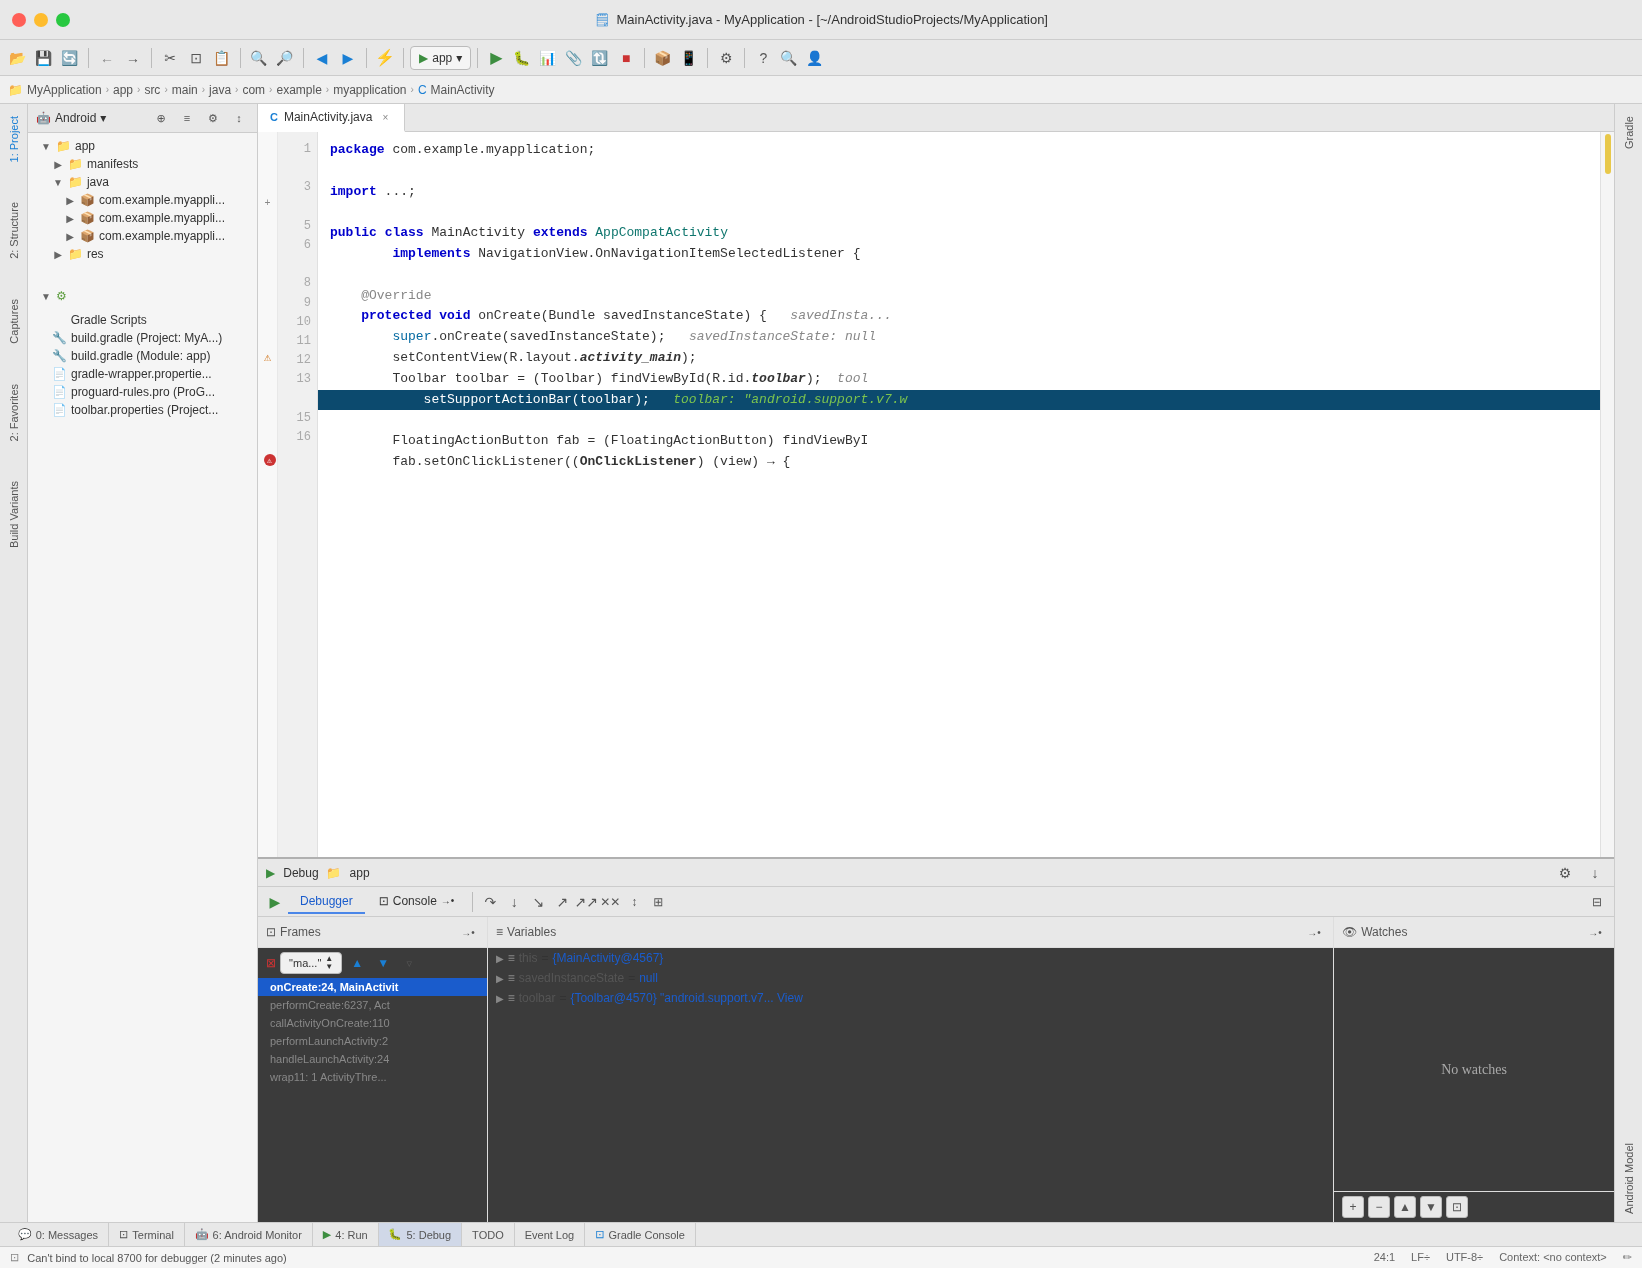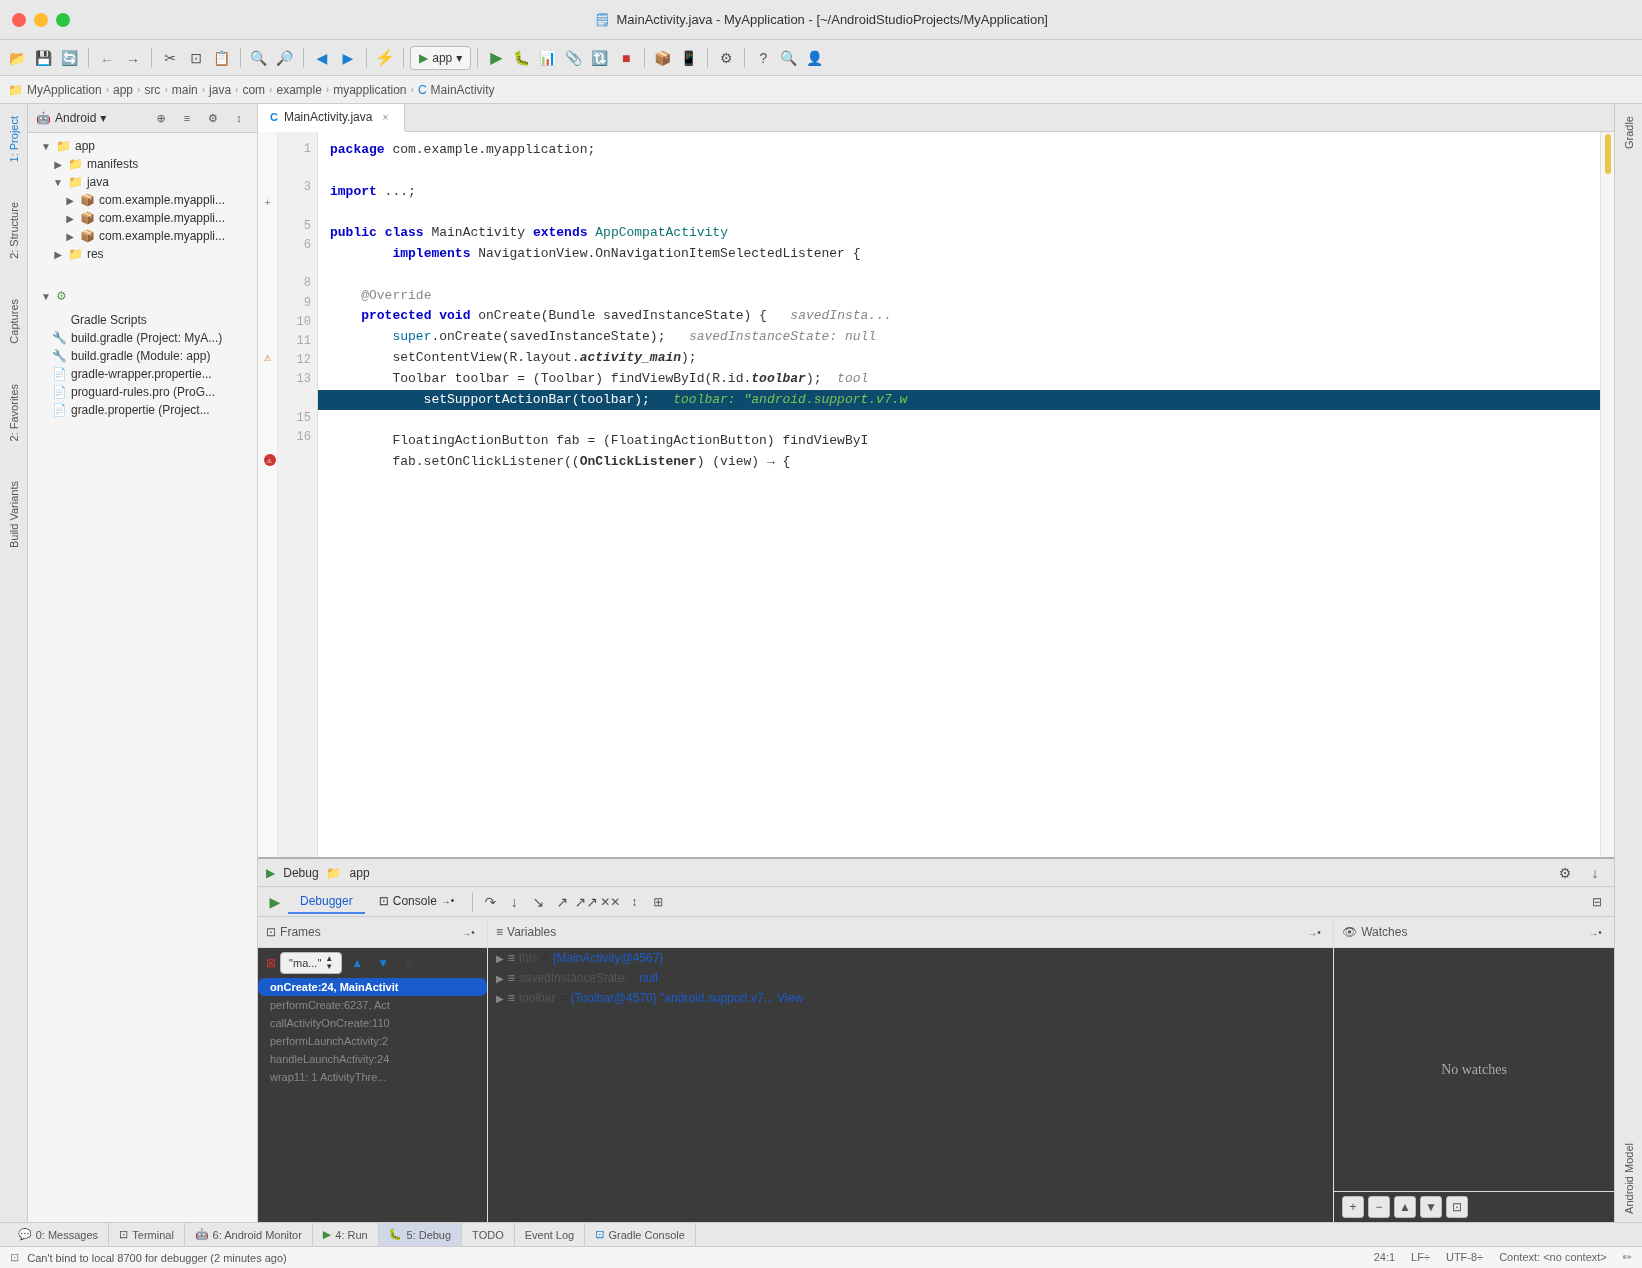--- a/index.html
+++ b/index.html
@@ -81,21 +81,21 @@
     .status-tab.active { background: #d0d8e8; }
 
     
     .bottom-info { height: 22px; background: #f5f5f5; border-top: 1px solid #ccc; display: flex; align-items: center; padding: 0 10px; font-size: 11px; color: #555; gap: 8px; }
     .bottom-info-right { margin-left: auto; display: flex; gap: 16px; color: #666; }
 
     
     .breakpoint { width: 12px; height: 12px; background: #cc3333; border-radius: 50%; }
     .debug-section { height: 365px; display: flex; flex-direction: column; border-top: 2px solid #b0b0b0; }
 
-    .callstack-debug-item { padding: 3px 12px; font-size: 11px; cursor: pointer; color: #888; border-radius: 7px; }
+    .callstack-debug-item { padding: 3px 12px; font-size: 11px; cursor: pointer; color: #888; }
     .callstack-debug-item.selected { background: #1a5ccc; color: white; font-weight: bold; }
 
     .editor-scrollbar { width: 14px; background: #f5f5f5; border-left: 1px solid #e0e0e0; display: flex; flex-direction: column; }
   </style>
 </head>
 <body>
 
 <div style="width:1642px; height:1268px; display:flex; flex-direction:column; overflow:hidden; background:#3b3b3b;">
 
   <div class="titlebar">
@@ -272,21 +272,21 @@
           <span>gradle-wrapper.propertie...</span>
         </div>
         <div class="tree-item">
           <span class="tree-indent" style="width:16px;"></span>
           <span style="color:#888;">📄</span>
           <span>proguard-rules.pro (ProG...</span>
         </div>
         <div class="tree-item">
           <span class="tree-indent" style="width:16px;"></span>
           <span style="color:#888;">📄</span>
-          <span>gradle.propertie (Project...</span>
+          <span>toolbar.properties (Project...</span>
         </div>
       </div>
     </div>
 
     <div style="flex:1; display:flex; flex-direction:column; overflow:hidden;">
 
       <div style="flex:1; display:flex; flex-direction:column; overflow:hidden;">
 
         <div class="editor-tabs">
           <div class="editor-tab active">

